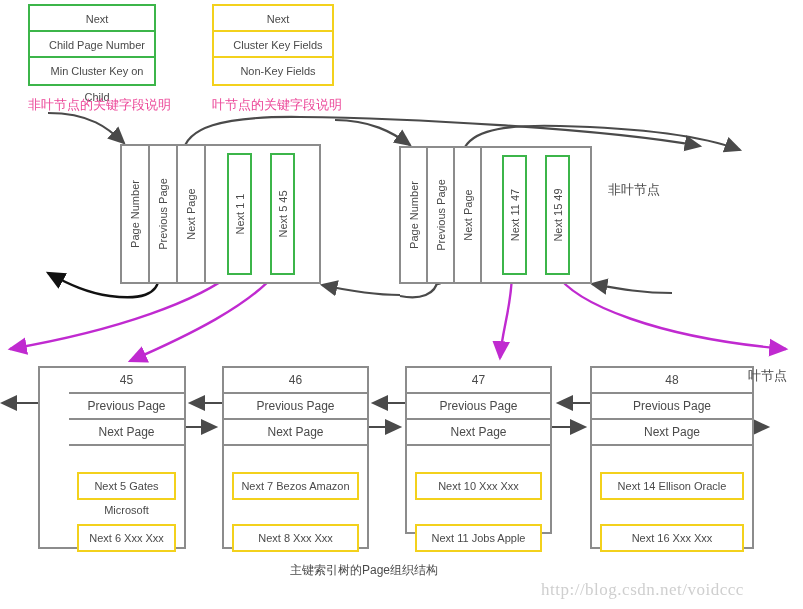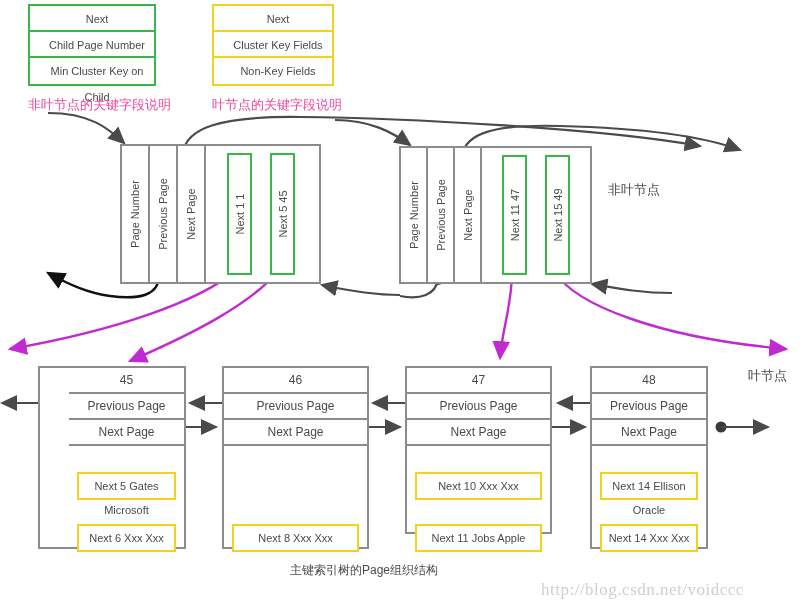--- a/index.html
+++ b/index.html
@@ -296,41 +296,42 @@
       <div class="rec rec-a">Next 5 Gates Microsoft</div>
       <div class="rec rec-b">Next 6 Xxx Xxx</div>
     </div>
   </div>
 
   <div class="leaf" style="left:222px; top:366px; width:147px; height:183px;">
     <div class="leaf-row">46</div>
     <div class="leaf-row">Previous Page</div>
     <div class="leaf-row">Next Page</div>
     <div class="leaf-body">
+      <div class="rec rec-a">Next 7 Bezos Amazon</div>
       <div class="rec rec-b">Next 8 Xxx Xxx</div>
     </div>
   </div>
 
   <div class="leaf" style="left:405px; top:366px; width:147px; height:168px;">
     <div class="leaf-row">47</div>
     <div class="leaf-row">Previous Page</div>
     <div class="leaf-row">Next Page</div>
     <div class="leaf-body">
       <div class="rec rec-a">Next 10 Xxx Xxx</div>
       <div class="rec rec-b">Next 11 Jobs Apple</div>
     </div>
   </div>
 
-  <div class="leaf" style="left:590px; top:366px; width:118px; height:183px;">
+  <div class="leaf" style="left:590px; top:366px; width:164px; height:183px;">
     <div class="leaf-row">48</div>
     <div class="leaf-row">Previous Page</div>
     <div class="leaf-row">Next Page</div>
     <div class="leaf-body">
       <div class="rec rec-a">Next 14 Ellison Oracle</div>
-      <div class="rec rec-b">Next 14 Xxx Xxx</div>
+      <div class="rec rec-b">Next 16 Xxx Xxx</div>
     </div>
   </div>
 
   <div class="side-label" style="left:608px; top:181px;">非叶节点</div>
 
   <div class="side-label" style="left:748px; top:367px;">叶节点</div>
 
   <div class="caption" style="left:290px; top:562px;">主键索引树的Page组织结构</div>
 
   <div class="watermark" style="left:517px; top:580px;">http://blog.csdn.net/voidccc</div>

